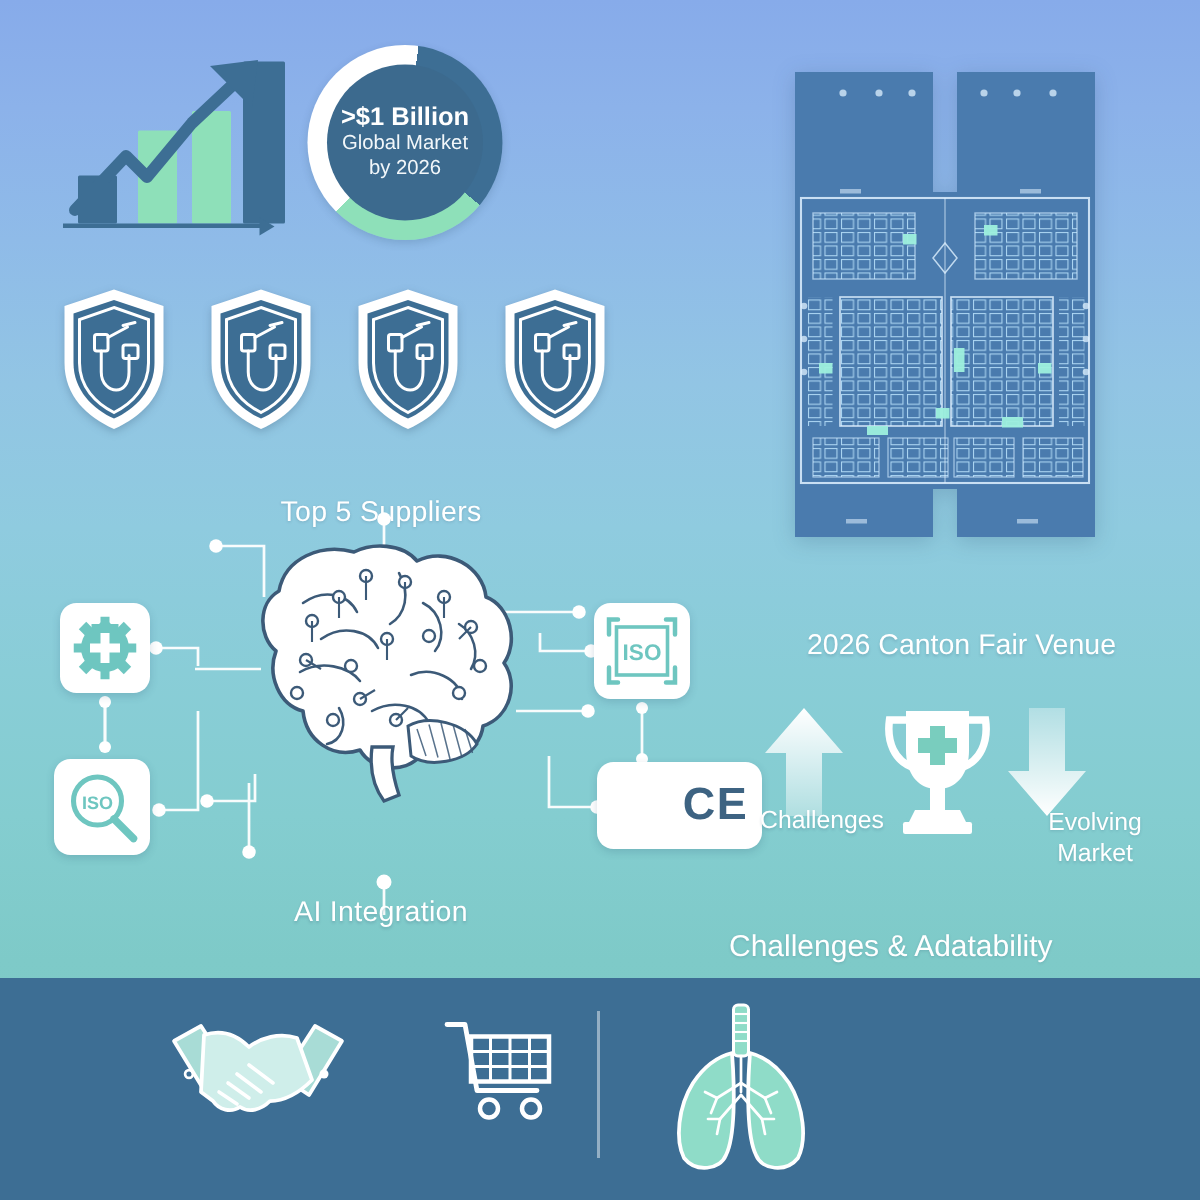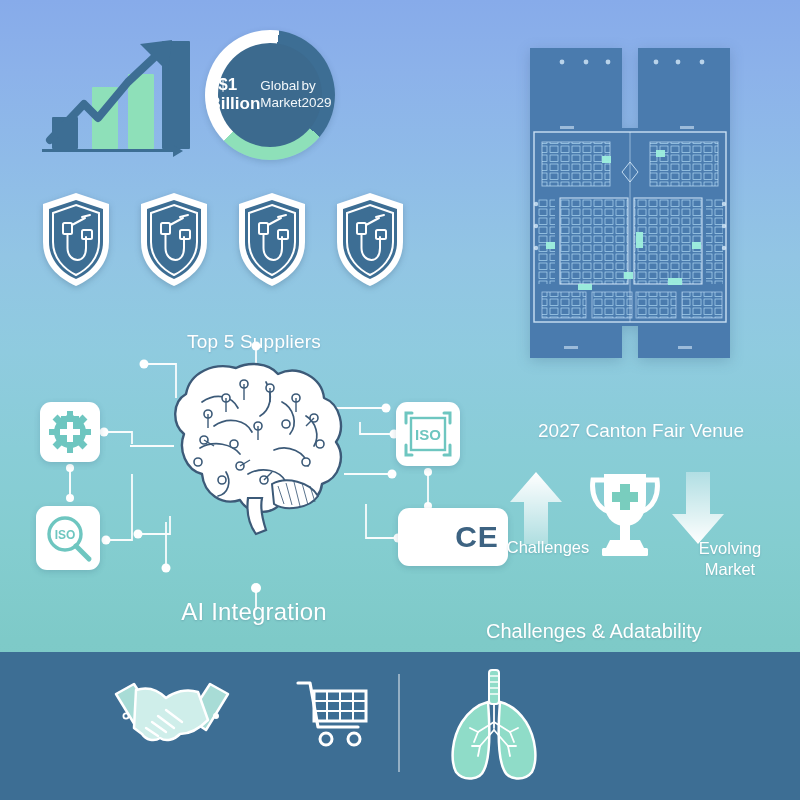--- a/index.html
+++ b/index.html
@@ -30,41 +30,41 @@
   
   .donut{position:absolute;left:205px;top:30px;width:130px;height:130px;}
   .donut-ring{position:absolute;inset:0;border-radius:50%;
     background:conic-gradient(
       #ffffff 0deg 8deg,
       #3d6e94 8deg 130deg,
       #8ee0b9 130deg 225deg,
       #ffffff 225deg 360deg);
     box-shadow:0 2px 6px rgba(30,60,90,.18);}
   .donut-hole{position:absolute;left:13px;top:13px;right:13px;bottom:13px;border-radius:50%;
-    background:#3c6a8e;display:flex;flex-direction:row;align-items:center;justify-content:center;}
+    background:#3c6a8e;display:flex;flex-direction:column;align-items:center;justify-content:center;}
   .donut-hole .d1{color:#fff;font-size:17px;font-weight:bold;line-height:1.1;}
   .donut-hole .d2{color:#f2f7fa;font-size:13.5px;line-height:1.25;}
   .donut-hole .d3{color:#f2f7fa;font-size:13.5px;line-height:1.25;}
 
   
   .shields{position:absolute;left:38px;top:190px;width:400px;height:105px;}
   .shield{position:absolute;top:0;width:76px;height:100px;}
   .shield svg{display:block;filter:drop-shadow(0 2px 3px rgba(30,60,90,.25));}
 
   
   .blueprint{position:absolute;left:516px;top:46px;width:228px;height:334px;}
   .blueprint svg{display:block;filter:drop-shadow(0 3px 7px rgba(25,55,90,.2));}
 
   
   .braincluster{position:absolute;left:24px;top:326px;width:470px;height:310px;}
   .brainsvg{position:absolute;left:0;top:0;}
   .toplabel{position:absolute;left:110px;top:5px;width:240px;text-align:center;
     color:#ffffff;font-size:19px;letter-spacing:.2px;text-shadow:0 1px 2px rgba(40,70,100,.22);}
   .botlabel{position:absolute;left:110px;top:272px;width:240px;text-align:center;
-    color:#ffffff;font-size:24px;letter-spacing:.2px;text-shadow:0 1px 2px rgba(40,70,100,.22);}
+    color:#ffffff;font-size:19px;letter-spacing:.2px;text-shadow:0 1px 2px rgba(40,70,100,.22);}
   .card{position:absolute;background:#ffffff;border-radius:11px;
     box-shadow:0 2px 6px rgba(40,80,110,.2);display:flex;align-items:center;justify-content:center;}
   .card.gear{left:16px;top:76px;width:60px;height:60px;}
   .card.isomag{left:12px;top:180px;width:64px;height:64px;}
   .card.isobox{left:372px;top:76px;width:64px;height:64px;}
   .card.ce{left:374px;top:182px;width:62px;height:58px;padding-left:48px;}
   .ce-text{color:#3d6382;font-size:30px;font-weight:bold;letter-spacing:1px;font-family:"Liberation Sans",sans-serif;}
 
   
   .rightcol{position:absolute;left:486px;top:408px;width:310px;height:245px;}
@@ -104,21 +104,21 @@
       <path d="M14 106 L48 70 L62 84 L92 48 L124 18" fill="none" stroke="#3d6e94" stroke-width="8" stroke-linecap="round" stroke-linejoin="round"></path>
       <path d="M104 10 L136 6 L132 38 Z" fill="#3d6e94"></path>
     </svg>
   </div>
 
   <div class="donut">
     <div class="donut-ring"></div>
     <div class="donut-hole">
       <div class="d1">&gt;$1 Billion</div>
       <div class="d2">Global Market</div>
-      <div class="d3">by 2029</div>
+      <div class="d3">by 2026</div>
     </div>
   </div>
 
   <div class="shields">
     <div class="shield" style="left:0px;">
       <svg width="76" height="100" viewBox="0 0 76 100">
         <path d="M38 3 L71 14 V52 C71 74 56 88 38 96 C20 88 5 74 5 52 V14 Z" fill="#ffffff"></path>
         <path d="M38 10 L65 19 V52 C65 70 52 83 38 89 C24 83 11 70 11 52 V19 Z" fill="#3d6e94"></path>
         <path d="M38 15 L61 23 V52 C61 68 50 79 38 85 C26 79 15 68 15 52 V23 Z" fill="none" stroke="#ffffff" stroke-width="2"></path>
         <g stroke="#ffffff" stroke-width="2" fill="none" stroke-linecap="round">
@@ -401,21 +401,21 @@
         <text x="26" y="31" text-anchor="middle" font-family="Liberation Sans, sans-serif" font-size="15" font-weight="bold" fill="#6ec6c0">ISO</text>
       </svg>
     </div>
 
     <div class="card ce">
       <span class="ce-text">CE</span>
     </div>
   </div>
 
   <div class="rightcol">
-    <div class="venue">2027 Canton Fair Venue</div>
+    <div class="venue">2026 Canton Fair Venue</div>
 
     <div class="arrowbox arrow-up">
       <svg width="56" height="76" viewBox="0 0 56 76">
         <defs>
             <linearGradient id="gup" x1="0" y1="1" x2="0" y2="0">
           <stop offset="0" stop-color="#ffffff" stop-opacity=".35"></stop>
           <stop offset="1" stop-color="#ffffff" stop-opacity="1"></stop>
         </linearGradient>
           </defs>
         <path d="M28 2 L54 32 H40 V74 H16 V32 H2 Z" fill="url(#gup)"></path>

